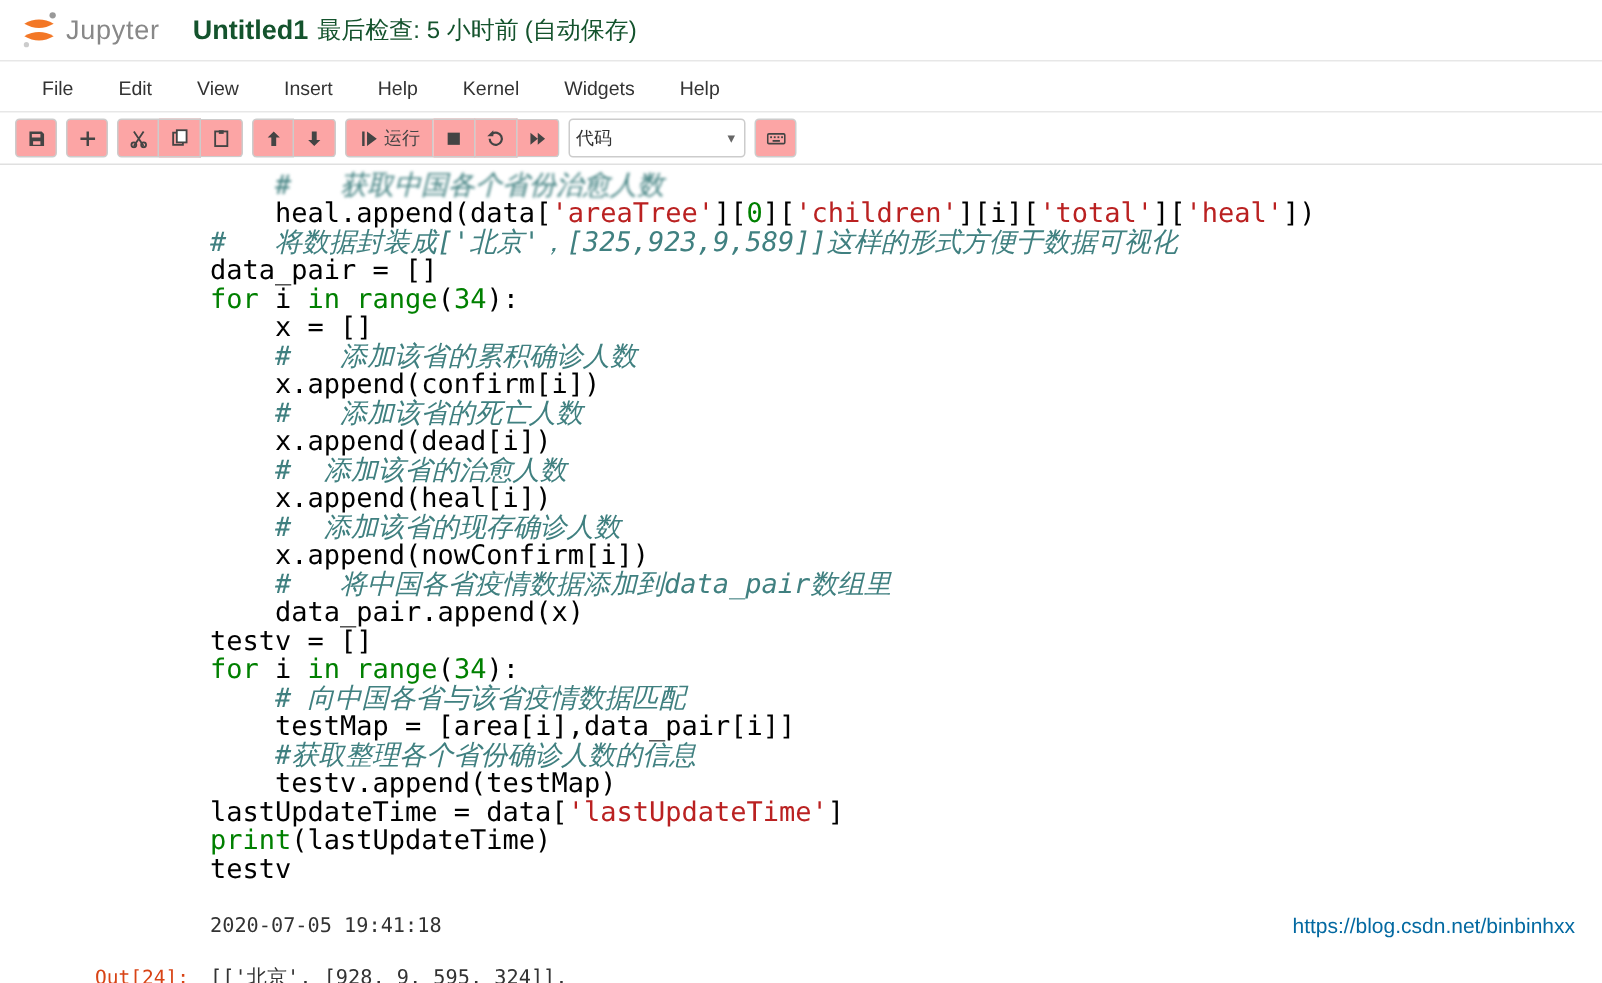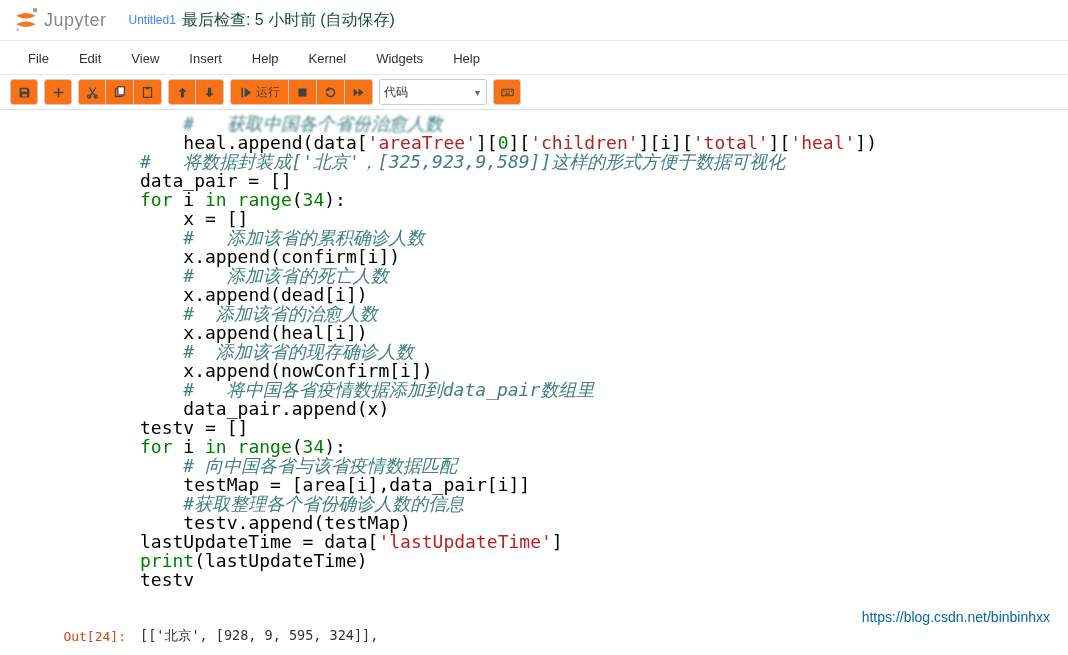--- a/index.html
+++ b/index.html
@@ -1,33 +1,33 @@
 <!DOCTYPE html>
 <html><head>
 <meta charset="utf-8">
 <style>
 * { margin: 0; padding: 0; box-sizing: border-box; }
 body { font-family: "Helvetica Neue", Helvetica, Arial, sans-serif; font-size: 13px; color: #333; background: #fff; width: 1068px; }
 .header { display: flex; align-items: center; padding: 6px 12px; border-bottom: 1px solid #e7e7e7; }
 .logo { display: flex; align-items: center; gap: 4px; }
 .logo-icon { width: 28px; height: 28px; }
 .logo-text { font-size: 18px; color: #888; font-weight: 400; letter-spacing: 0.5px; }
-.title { font-size: 12px; color: #3b82f6; margin-left: 22px; font-weight: 400; }
+.title { font-size: 18px; color: #14532d; margin-left: 22px; font-weight: 700; }
 .title-meta { font-size: 16px; color: #14532d; margin-left: 6px; }
 .menubar { display: flex; gap: 0; padding: 6px 14px 4px; border-bottom: 1px solid #e7e7e7; }
 .menubar-item { padding: 4px 16px 4px 14px; color: #333; cursor: pointer; font-size: 13px; }
 .toolbar { display: flex; align-items: center; gap: 0; padding: 4px 10px; border-bottom: 1px solid #e0e0e0; }
-.tbtn { border: 1px solid #ccc; background: #f97316; height: 26px; min-width: 28px; display: inline-flex; align-items: center; justify-content: center; cursor: pointer; font-size: 12px; color: #444; }
+.tbtn { border: 1px solid #ccc; background: #fca5a5; height: 26px; min-width: 28px; display: inline-flex; align-items: center; justify-content: center; cursor: pointer; font-size: 12px; color: #444; }
 .tbtn + .tbtn { border-left: none; }
 .tgrp { display: inline-flex; margin-right: 6px; }
 .tgrp .tbtn:first-child { border-radius: 3px 0 0 3px; }
 .tgrp .tbtn:last-child { border-radius: 0 3px 3px 0; }
 .tgrp.solo .tbtn { border-radius: 3px; }
 .tbtn.run { padding: 0 8px; gap: 4px; }
-.tselect { border: 1px solid #ccc; height: 26px; width: 108px; font-size: 12px; padding: 0 4px; border-radius: 3px; position: relative; display:inline-flex; align-items:center; margin-right:6px; }
+.tselect { border: 1px solid #ccc; height: 26px; width: 118px; font-size: 12px; padding: 0 4px; border-radius: 3px; position: relative; display:inline-flex; align-items:center; margin-right:6px; }
 .tselect::after { content:"▾"; position:absolute; right:6px; color:#666; font-size:10px; }
 .main { padding: 0 0 0 14px; }
 .cell { display: flex; padding: 2px 0; }
 .prompt { width: 120px; min-width:120px; text-align: right; padding: 4px 8px 0 0; font-family: monospace; font-size: 13px; color:#303F9F; }
 .code-area { flex: 1; font-family: Consolas, Menlo, monospace; font-size: 18px; line-height: 19px; white-space: pre; padding: 2px 6px; color: #000; }
 .c-kw { color: #008000; font-weight: normal; }
 .c-num { color: #008000; }
 .c-str { color: #BA2121; }
 .c-bi { color: #008000; }
 .c-cmt { color: #408080; font-style: italic; }
@@ -154,20 +154,21 @@
     </span>
 </div>
 
 <div class="main">
   <div class="cell">
     <div class="prompt"></div>
     <div class="code-area" id="codearea"><div style="filter: blur(1px);">    <span class="c-cmt">#   获取中国各个省份治愈人数</span></div><div>    <span>heal.append(data[</span><span class="c-str">'areaTree'</span><span>][</span><span class="c-num">0</span><span>][</span><span class="c-str">'children'</span><span>][i][</span><span class="c-str">'total'</span><span>][</span><span class="c-str">'heal'</span><span>])</span></div><div><span class="c-cmt">#   将数据封装成['北京'，[325,923,9,589]]这样的形式方便于数据可视化</span></div><div><span>data_pair = []</span></div><div><span class="c-kw">for</span><span> i </span><span class="c-kw">in</span><span> </span><span class="c-bi">range</span><span>(</span><span class="c-num">34</span><span>):</span></div><div>    <span>x = []</span></div><div>    <span class="c-cmt">#   添加该省的累积确诊人数</span></div><div>    <span>x.append(confirm[i])</span></div><div>    <span class="c-cmt">#   添加该省的死亡人数</span></div><div>    <span>x.append(dead[i])</span></div><div>    <span class="c-cmt">#  添加该省的治愈人数</span></div><div>    <span>x.append(heal[i])</span></div><div>    <span class="c-cmt">#  添加该省的现存确诊人数</span></div><div>    <span>x.append(nowConfirm[i])</span></div><div>    <span class="c-cmt">#   将中国各省疫情数据添加到data_pair数组里</span></div><div>    <span>data_pair.append(x)</span></div><div><span></span></div><div><span>testv = []</span></div><div><span></span></div><div><span class="c-kw">for</span><span> i </span><span class="c-kw">in</span><span> </span><span class="c-bi">range</span><span>(</span><span class="c-num">34</span><span>):</span></div><div>    <span class="c-cmt"># 向中国各省与该省疫情数据匹配</span></div><div>    <span>testMap = [area[i],data_pair[i]]</span></div><div>    <span class="c-cmt">#获取整理各个省份确诊人数的信息</span></div><div>    <span>testv.append(testMap)</span></div><div><span>lastUpdateTime = data[</span><span class="c-str">'lastUpdateTime'</span><span>]</span></div><div><span class="c-bi">print</span><span>(lastUpdateTime)</span></div><div><span>testv</span></div></div>
   </div>
   <div class="cell" style="margin-top:12px">
     <div class="prompt"></div>
+    <div class="output">2020-07-05 19:41:18</div>
   </div>
   <div class="cell" style="margin-top:10px">
     <div class="prompt out-prompt">Out[24]:</div>
     <div class="output">[['北京', [928, 9, 595, 324]],</div>
   </div>
 </div>
 
 <div class="watermark">https://blog.csdn.net/binbinhxx</div>
 
 </body></html>

